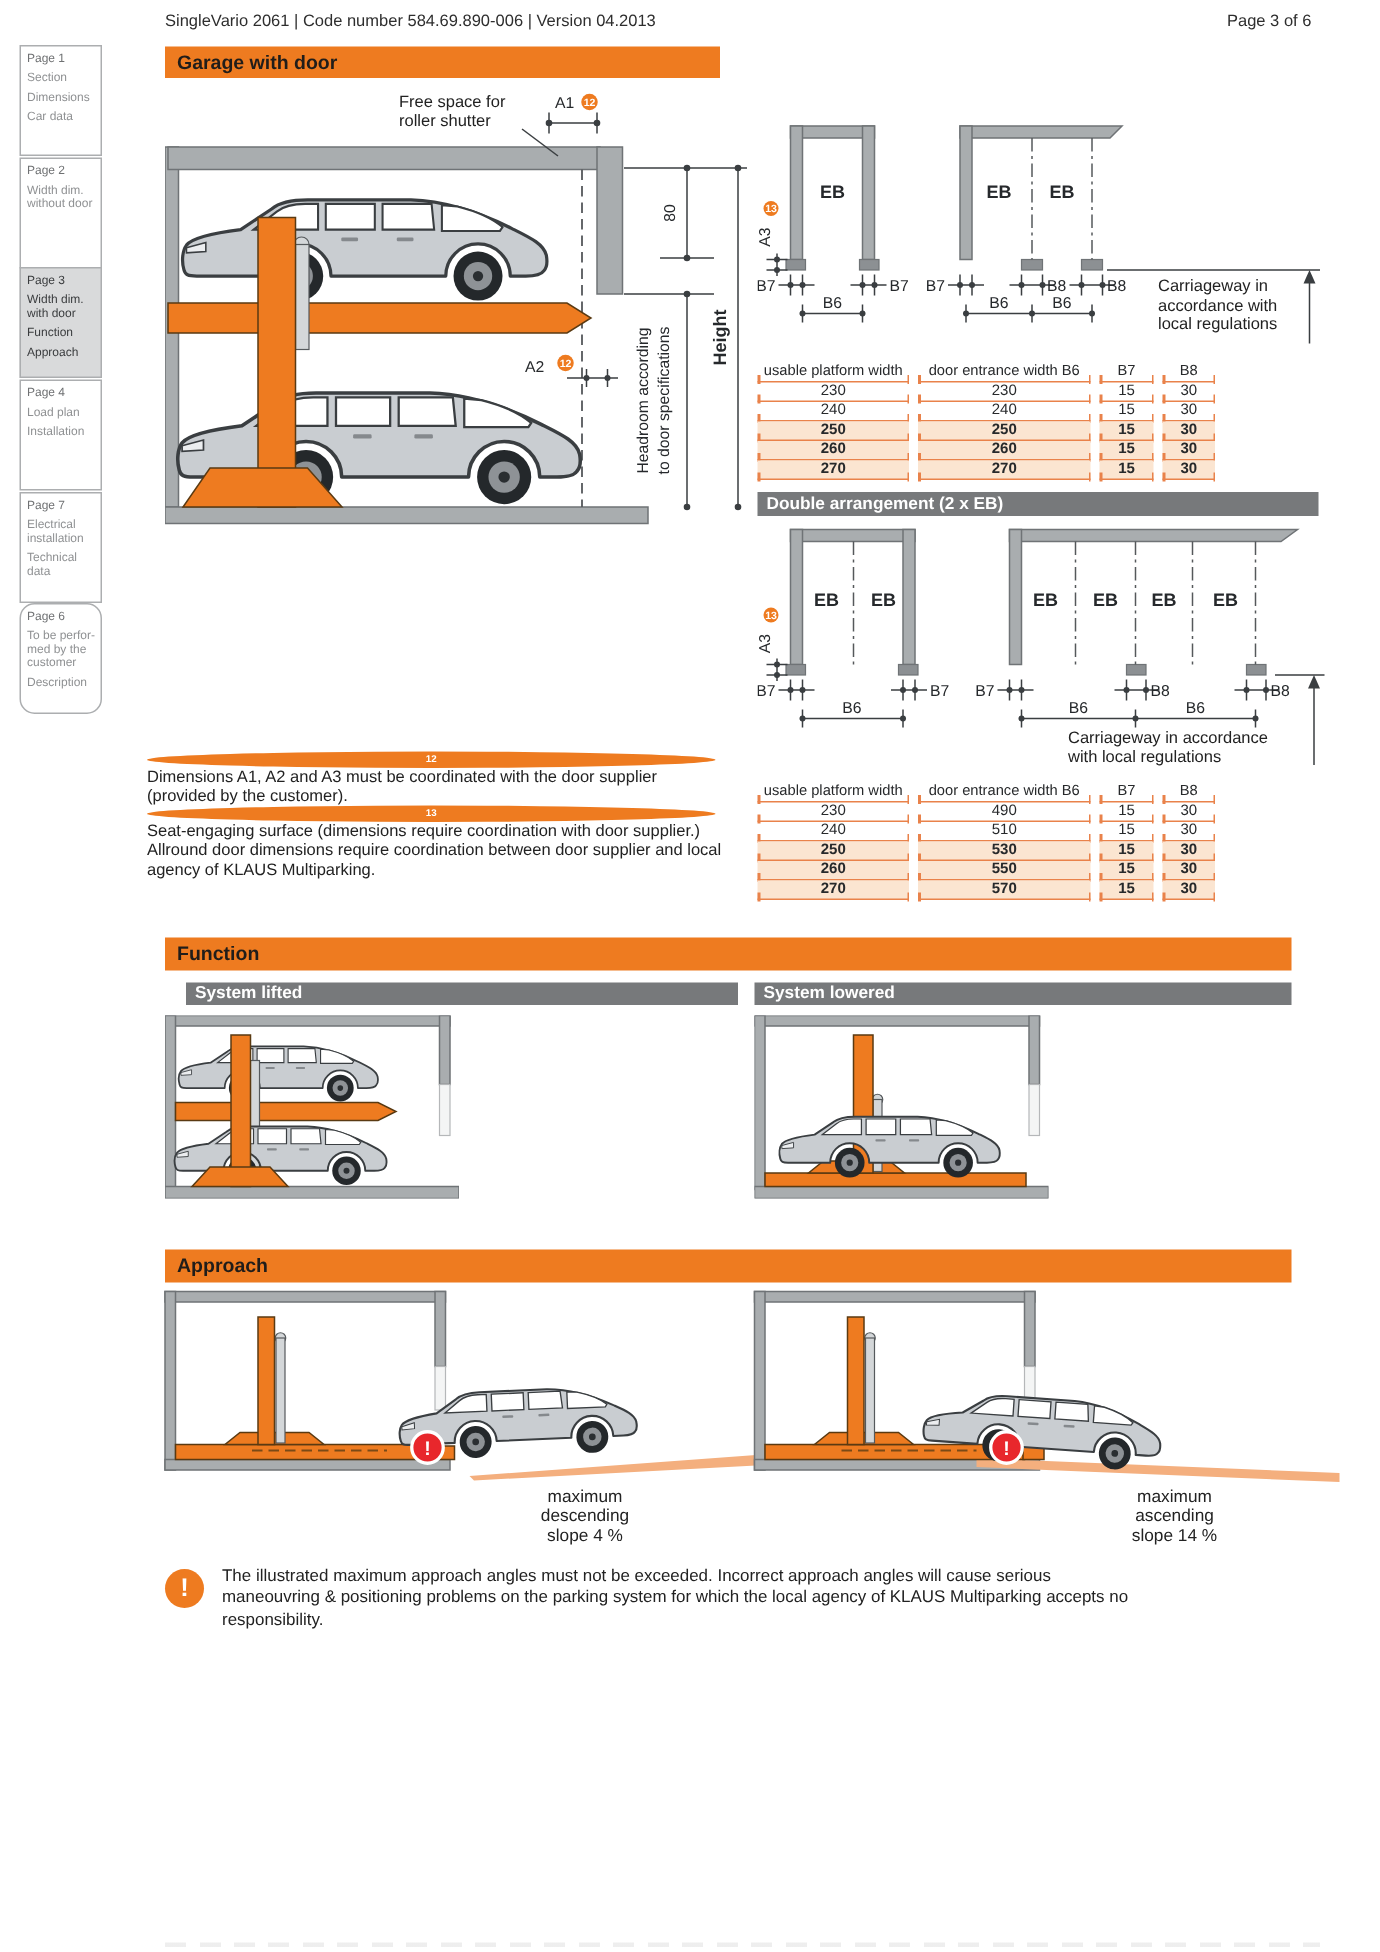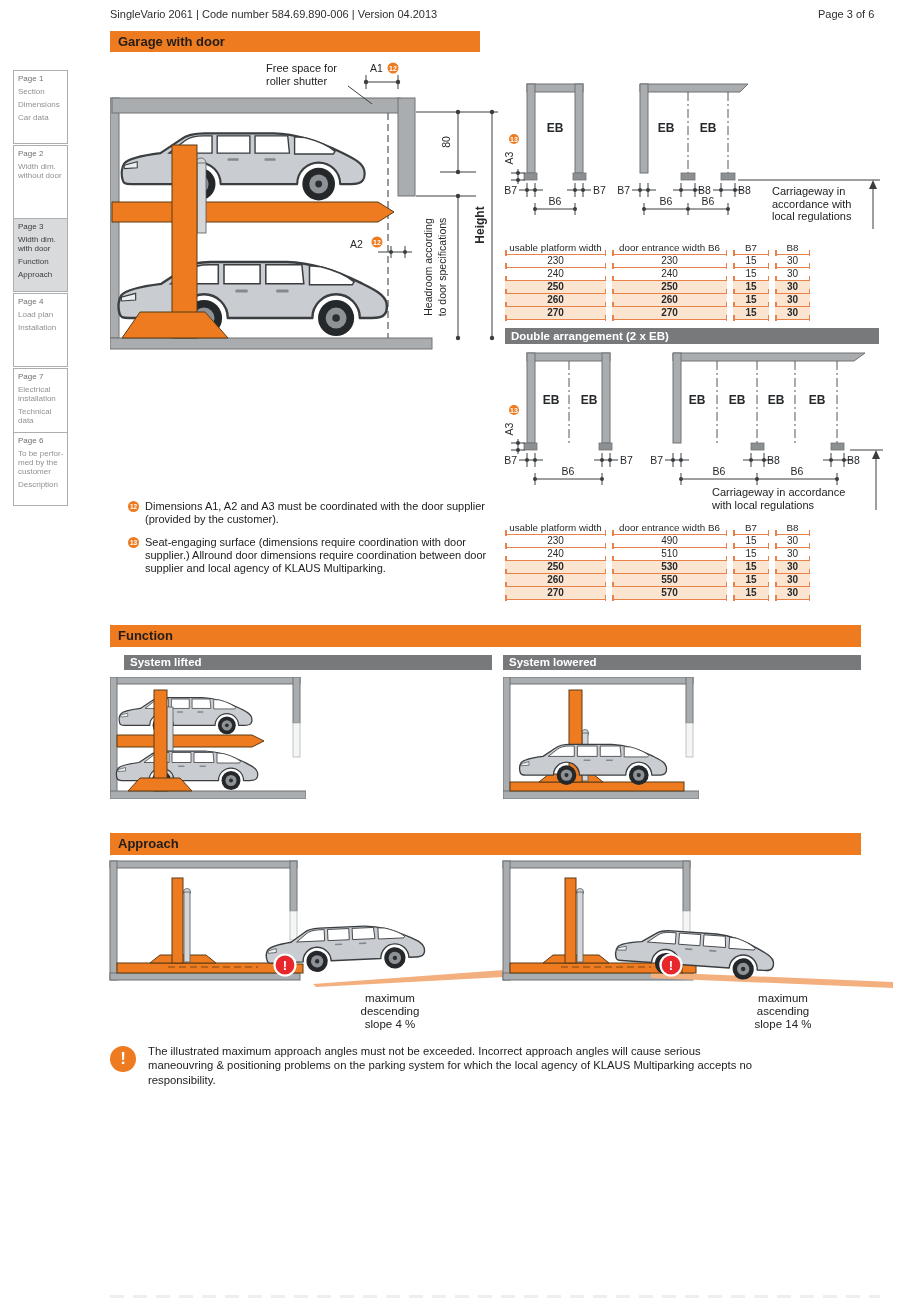--- a/index.html
+++ b/index.html
@@ -10,21 +10,21 @@
   html,body{margin:0;padding:0;background:#fff;}
   .page{position:relative;width:920px;height:1301px;background:#fff;
         font-family:"Liberation Sans","DejaVu Sans",sans-serif;color:#2b2b2b;overflow:hidden;}
   .abs{position:absolute;}
   .pre{white-space:pre-line;}
   .header-title{left:110px;top:8px;font-size:11px;color:#2e2e2e;}
   .header-page{left:818px;top:8px;font-size:11px;color:#2e2e2e;}
 
   
   .side-box{position:absolute;left:13px;width:49px;border:1px solid #ACAEB0;
-            padding:3px 0 13px 4px;background:#fff;height:56px;margin-top:40px;}
+            padding:3px 0 13px 4px;background:#fff;height:56px;}
   .side-box.active{background:#D9DADB;}
   .side-title{font-size:8px;color:#6F7173;margin-bottom:4px;}
   .side-item{font-size:8px;color:#8F9193;line-height:9px;margin-bottom:4px;white-space:pre-line;}
   .side-box.active .side-title,.side-box.active .side-item{color:#3A3C3E;}
 
   .bar-orange{position:absolute;background:var(--orange);color:#201d1a;font-weight:bold;
               font-size:13px;line-height:21px;padding:0 0 0 8px;height:21px;}
   .bar-gray{position:absolute;background:var(--subgray);color:#fff;font-weight:bold;
             font-size:11.5px;line-height:16px;padding:0 0 0 6px;height:16px;}
 
@@ -34,21 +34,21 @@
   .tcell{position:relative;text-align:center;font-size:10px;line-height:12.5px;
          border-bottom:1.5px solid var(--tb);color:#27292b;}
   .tcell::before,.tcell::after{content:"";position:absolute;bottom:-1.5px;width:1.5px;
          height:6px;background:var(--tb);}
   .tcell::before{left:0;} .tcell::after{right:0;}
   .tcell.c0{width:101px;} .tcell.c1{width:115px;} .tcell.c2{width:36px;} .tcell.c3{width:35px;}
   .tcell.hl{background:var(--hl);font-weight:bold;}
   .tcell.th{font-size:9.8px;}
 
   
-  .note{position:absolute;left:128px;display:flex;width:385px;}
+  .note{position:absolute;left:98px;display:flex;width:385px;flex-direction:column;}
   .nbadge{flex:0 0 11px;height:11px;border-radius:50%;background:var(--orange);color:#fff;
           font-size:6.5px;font-weight:bold;text-align:center;line-height:11px;margin:1px 6px 0 0;}
   .ntext{font-size:11px;line-height:13px;color:#222;}
 
   .free-space{left:266px;top:62px;font-size:11px;line-height:12.5px;color:#222;}
   .carri{font-size:11px;line-height:12.5px;color:#222;}
   .slope{position:absolute;width:120px;text-align:center;font-size:11.5px;line-height:13px;color:#222;}
 
   .warn-icon{left:110px;top:1046px;width:26px;height:26px;border-radius:50%;background:var(--orange);
              color:#fff;font-weight:bold;font-size:17px;text-align:center;line-height:26px;}
@@ -133,21 +133,21 @@
         <div class="side-item">Load plan</div>
         <div class="side-item">Installation</div>
       </div>
       <div class="side-box" style="top: 328px;">
         <div class="side-title">Page 7</div>
         <div class="side-item">Electrical
 installation</div>
         <div class="side-item">Technical
 data</div>
       </div>
-      <div class="side-box" style="top: 392px;">
+      <div class="side-box" style="top: 402px; border-radius: 10px;">
         <div class="side-title">Page 6</div>
         <div class="side-item">To be perfor-
 med by the
 customer</div>
         <div class="side-item">Description</div>
       </div>
     </div>
 
   <div class="bar-orange" style="left:110px;top:31px;width:362px;">Garage with door</div>
 

